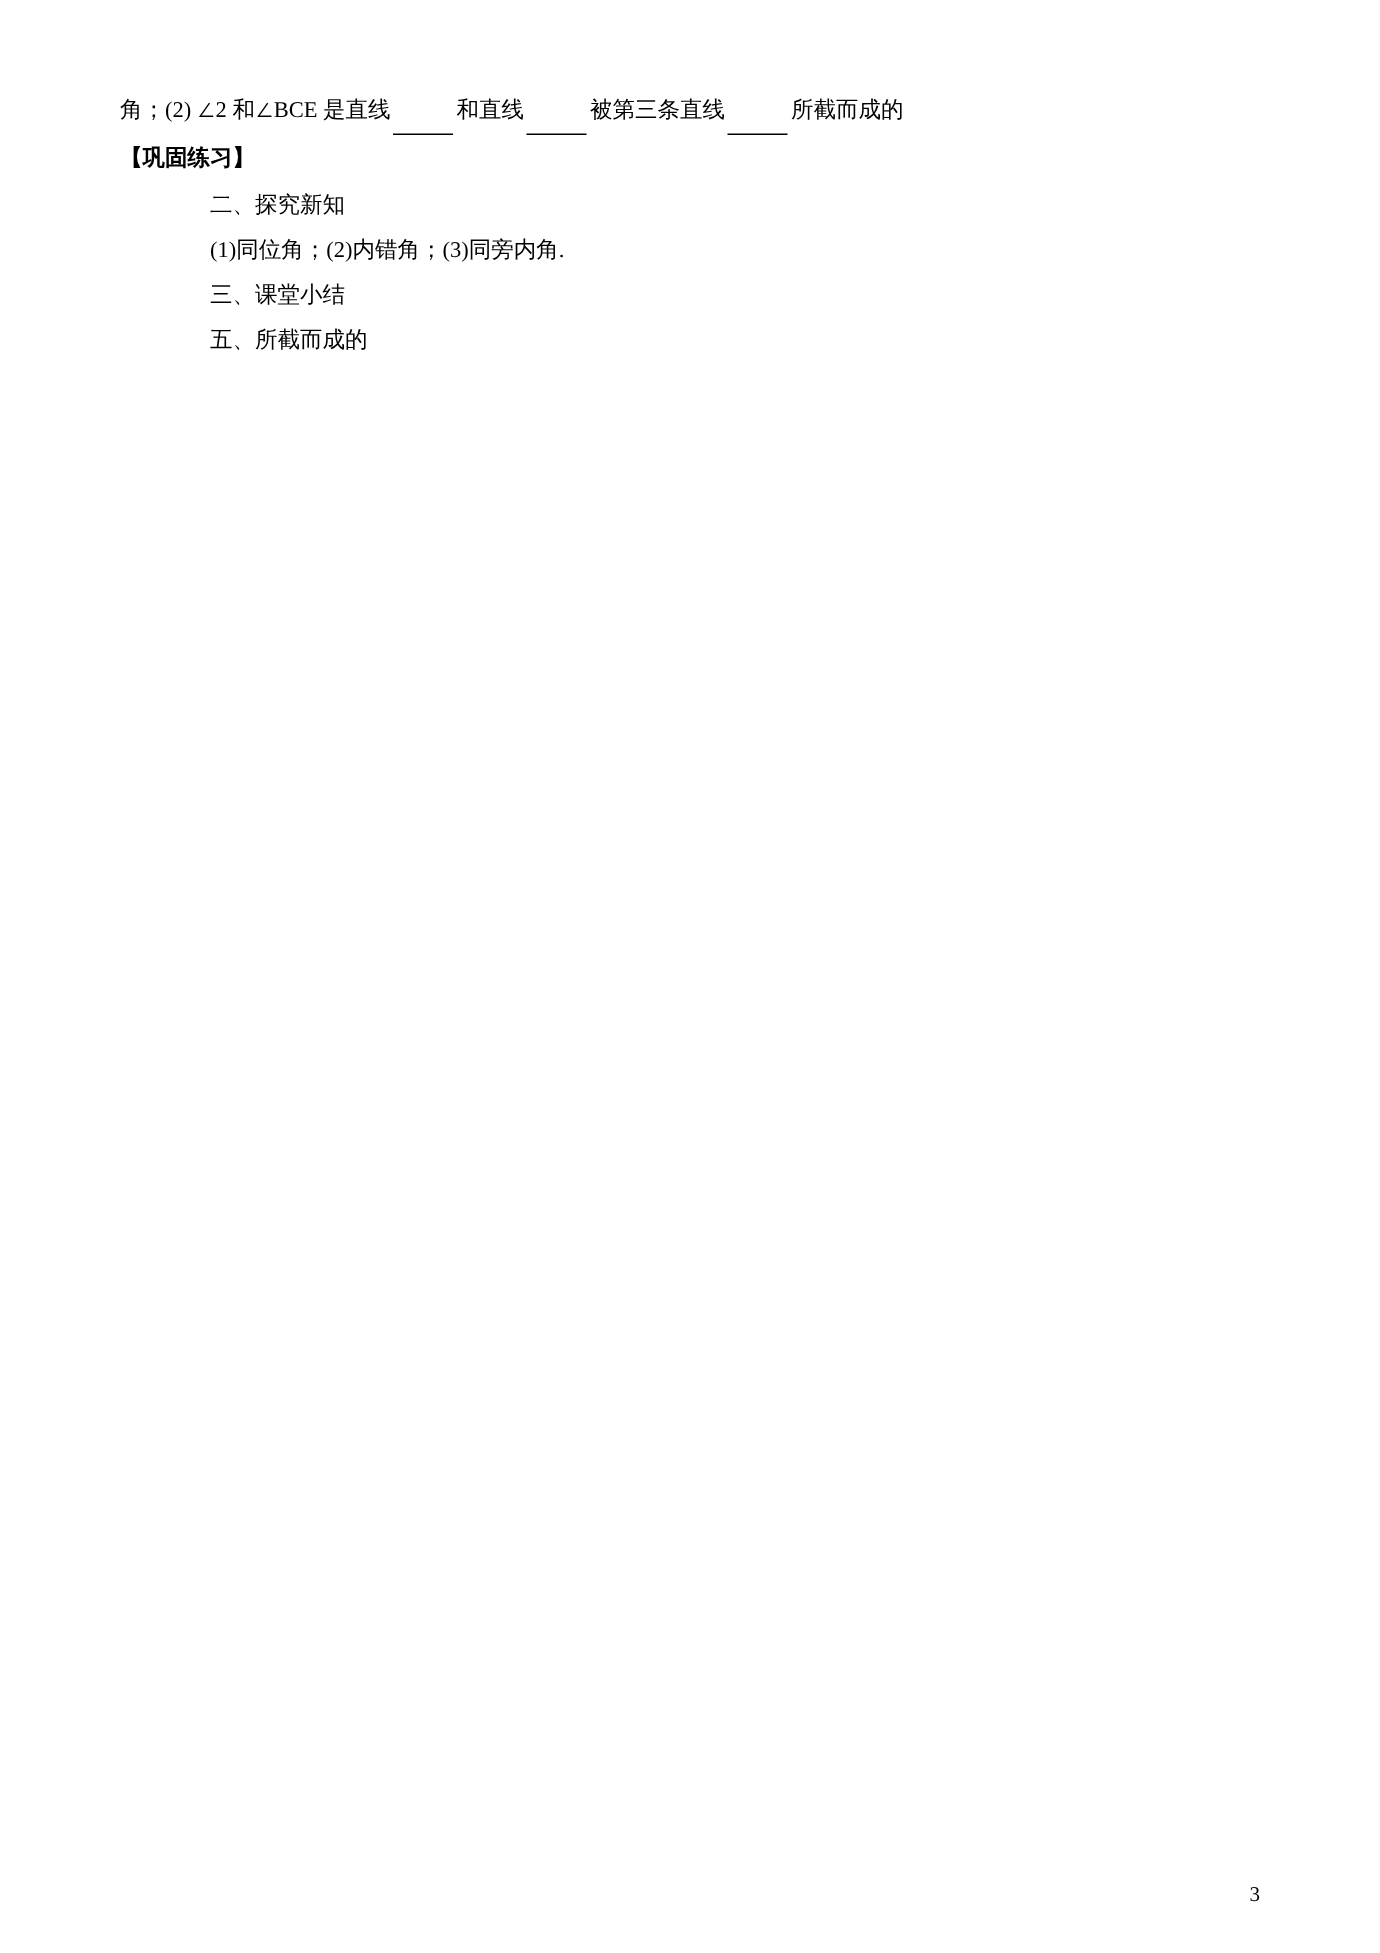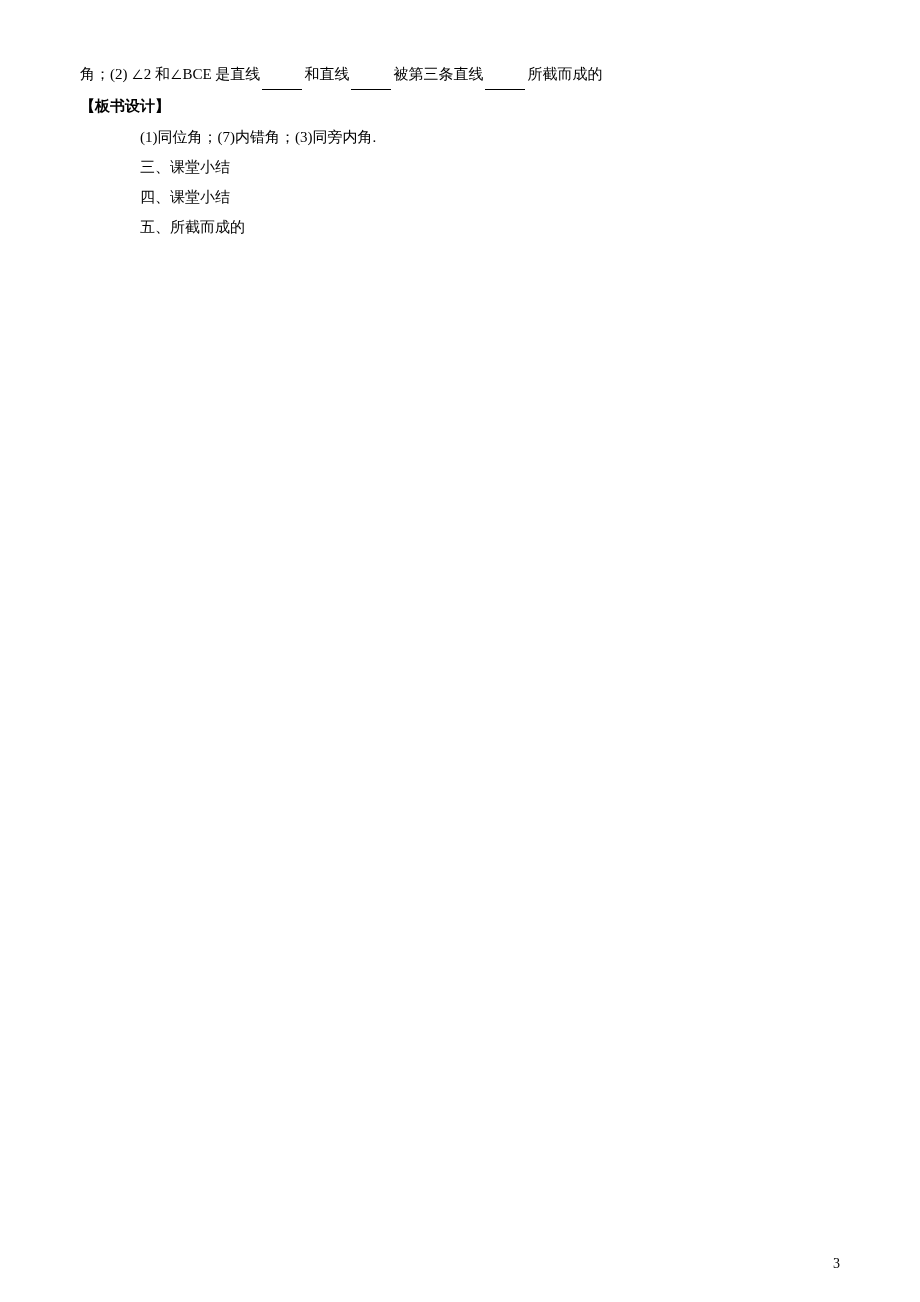--- a/index.html
+++ b/index.html
@@ -84,30 +84,30 @@
   <div class="content-block">
 
     <div class="text-line">
       <span>角；(2) ∠2 和∠BCE 是直线</span><span class="underline-space">&nbsp;&nbsp;&nbsp;&nbsp;&nbsp;&nbsp;</span><span>和直线</span><span class="underline-space">&nbsp;&nbsp;&nbsp;&nbsp;&nbsp;&nbsp;</span><span>被第三条直线</span><span class="underline-space">&nbsp;&nbsp;&nbsp;&nbsp;&nbsp;&nbsp;</span><span>所截而成的</span>
     </div>
 
 
 
     <div class="board-section">
       <div class="text-line">
-        <span class="bold">【板书设计】</span>
+        <span class="bold">【巩固练习】</span>
       </div>
       <div class="section-item indent-2">
-        <span>(1)同位角；(7)内错角；(3)同旁内角.</span>
+        <span>二、探究新知</span>
+      </div>
+      <div class="section-item indent-2">
+        <span>(1)同位角；(2)内错角；(3)同旁内角.</span>
       </div>
       <div class="section-item indent-2">
         <span>三、课堂小结</span>
-      </div>
-      <div class="section-item indent-2">
-        <span>四、课堂小结</span>
       </div>
       <div class="section-item indent-2">
         <span>五、所截而成的</span>
       </div>
     </div>
 
   </div>
 
   <div class="page-number">3</div>
 </div>

